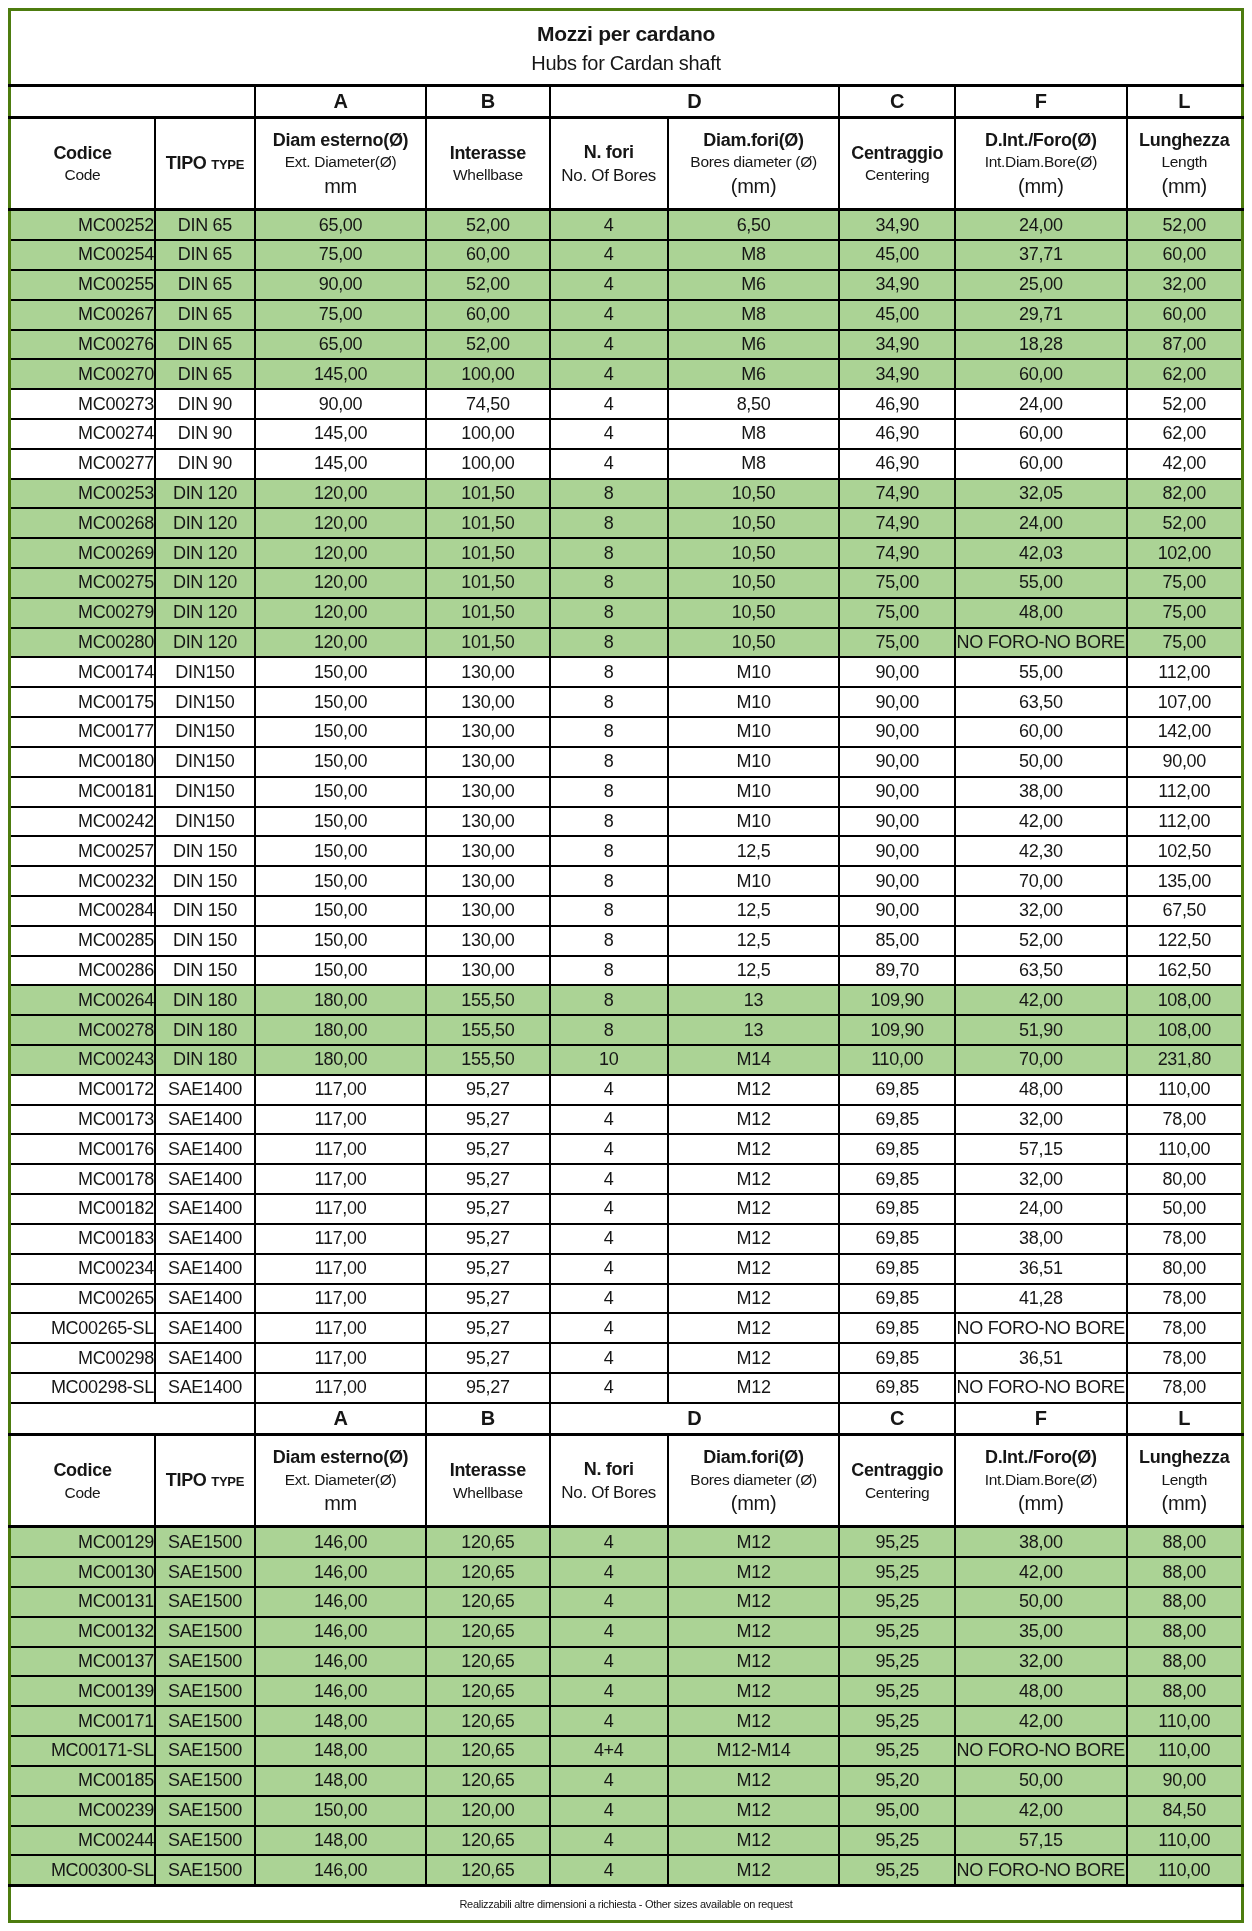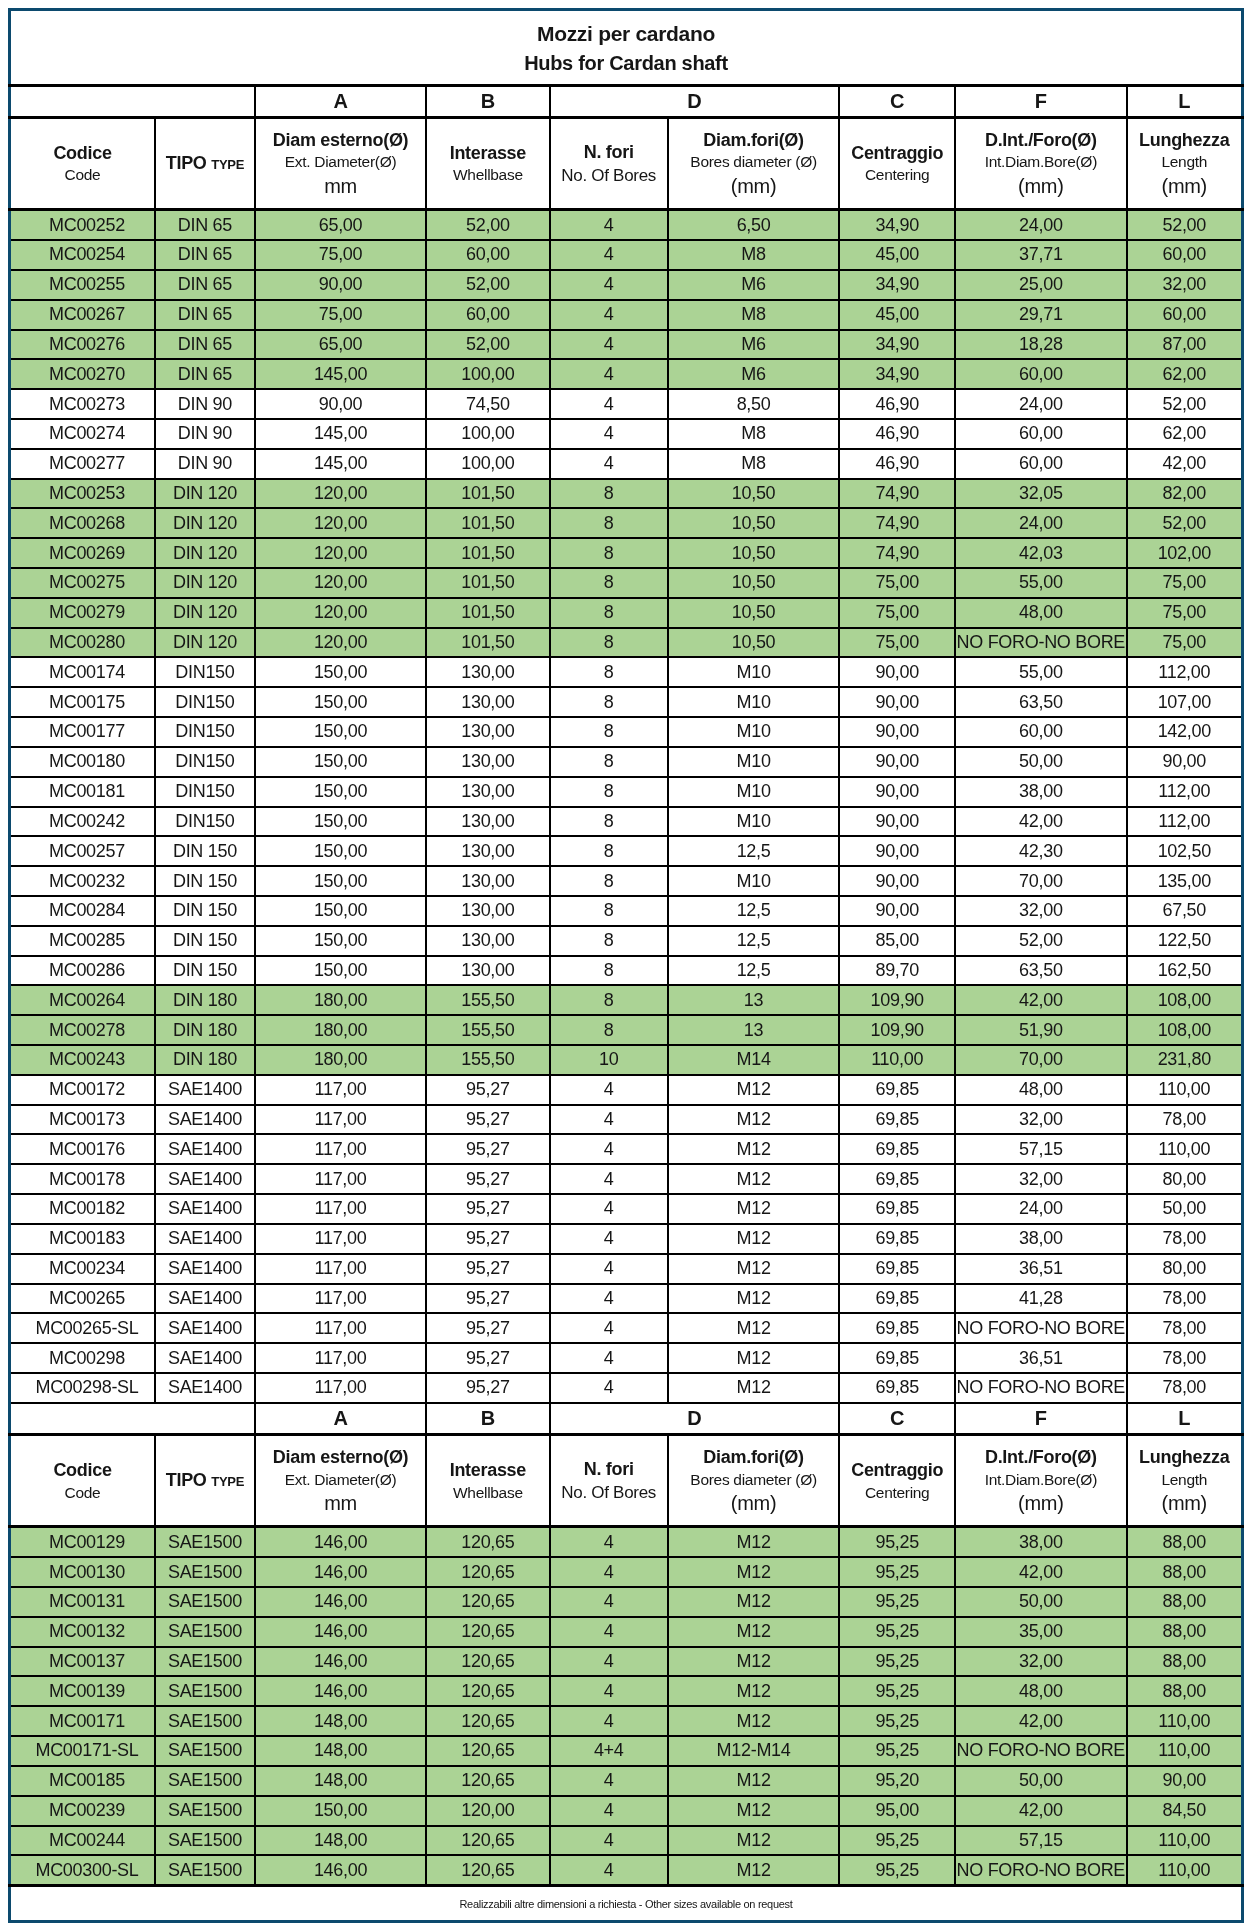--- a/index.html
+++ b/index.html
@@ -3,38 +3,38 @@
 <meta charset="utf-8">
 <style>
   html,body { margin:0; padding:0; background:#e8e8e8; }
   .page {
     width:1252px; height:1931px; background:#ffffff; margin:0 auto;
     box-sizing:border-box; padding:8px;
     font-family:"Liberation Sans", sans-serif; color:#161616;
   }
   table.tbl {
     width:100%; height:1915px; border-collapse:collapse; table-layout:fixed;
-    border:3px solid #0c4a6e;
+    border:3px solid #4d7c0f;
   }
   .tbl td {
     border:2px solid #000; text-align:center; vertical-align:middle;
     overflow:hidden; white-space:nowrap; padding:0; letter-spacing:-0.3px;
   }
   tr.title-row td { height:68px; border-bottom:3px solid #000; }
   .title-it { font-weight:bold; font-size:21px; line-height:1.45; }
-  .title-en { font-weight:bold; font-size:20px; line-height:1.3; }
+  .title-en { font-weight:normal; font-size:20px; line-height:1.3; }
   tr.letters td { height:27px; font-weight:bold; font-size:20px; }
   tr.hdr td { height:84px; border-bottom:3px solid #000; border-top:3px solid #000; }
   .h1 { font-weight:bold; font-size:18px; line-height:1.35; }
   .h2 { font-size:15.5px; line-height:1.3; }
   .h3 { font-size:20px; line-height:1.3; }
   .h2small { font-size:17px; line-height:1.3; }
   .tsm { font-weight:bold; font-size:13px;text-align:center; }
   tr.data td { height:26px; font-size:18px; }
-  tr.data td.code { text-align:center; padding-left:9px; }
+  tr.data td.code { text-align:right; padding-left:9px; }
   tr.green td { background:#abd395; }
   td.nb { font-weight:normal; font-size:12.5px;margin-top:35px; }
   tr.footer-row td { height:30px; font-weight:normal; font-size:11px; border-top:3px solid #000; }
 </style>
 </head>
 <body>
 
 <div class="page">
   <table class="tbl">
     <colgroup>

